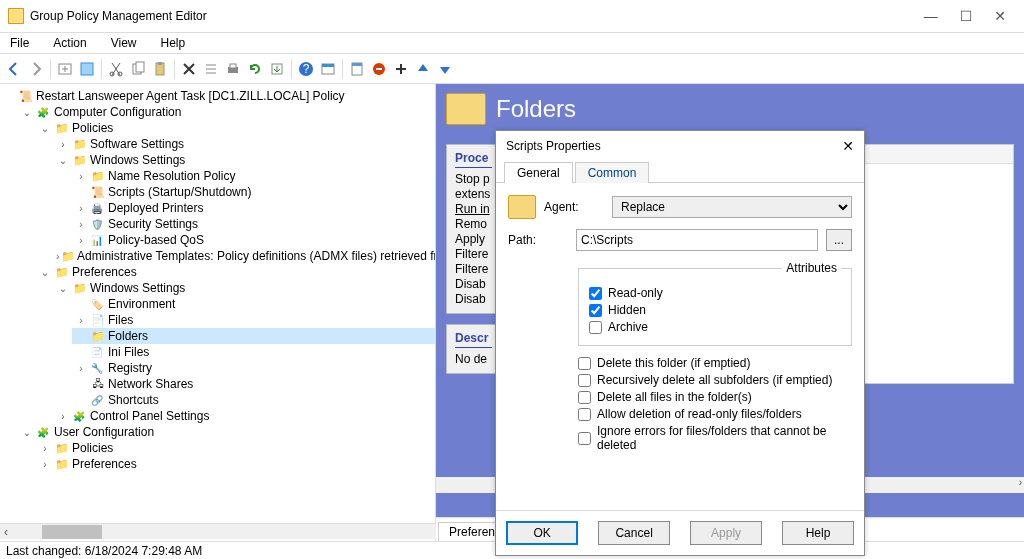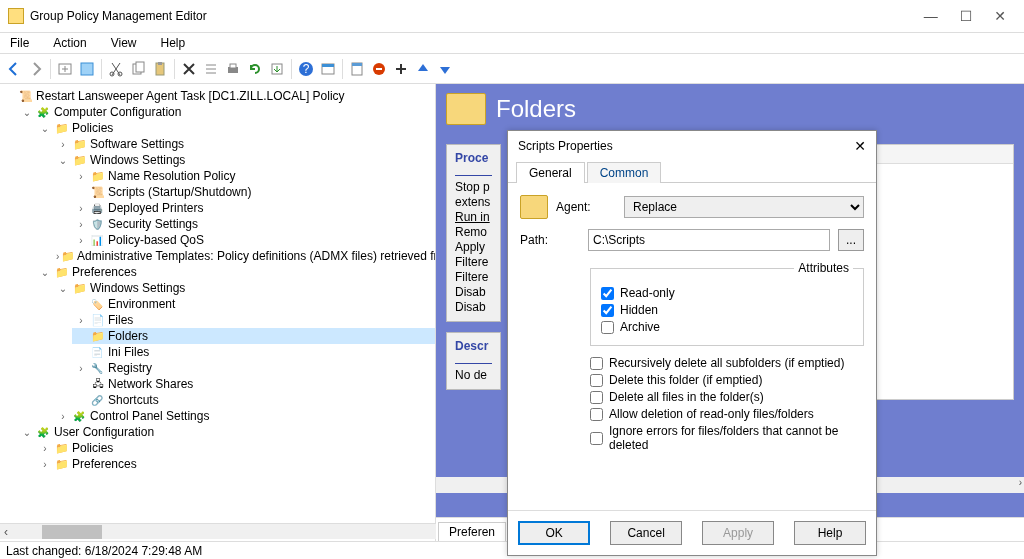--- a/index.html
+++ b/index.html
@@ -46,37 +46,37 @@
 .config-ico::before { content: "🧩"; font-size: 10px; }
 .env-ico::before { content: "🏷️"; font-size: 10px;}
 
 
 .folders-header { background: #6f7ecf; height: 50px; display: flex; align-items: center; padding-left: 10px; gap: 10px; }
 .folders-header .big-folder { width: 40px; height: 32px; background: #f7d77b; border: 1px solid #c9a227; border-radius: 2px; position: relative; }
 .folders-title { font-size: 24px; color: #fff; font-weight: normal; }
 
 .right-body { padding: 10px; background: #6f7ecf; height: calc(100% - 50px - 24px); position: relative; }
 .info-card { background: #f0f0f0; border: 1px solid #bbb; margin-bottom: 10px; padding: 6px 8px; }
-.info-card .card-head { color: #3447a6; font-weight: bold; border-bottom: 1px solid #3447a6; padding-bottom: 10px; margin-bottom: 4px; }
+.info-card .card-head { color: #3447a6; font-weight: bold; border-bottom: 1px solid #3447a6; padding-bottom: 2px; margin-bottom: 4px; }
 .info-card .row { display: block; line-height: 15px; }
 
 .right-cols { display: flex; gap: 10px; }
 .right-col-1 { width: 55px; flex-shrink:0; }
 .right-col-2 { flex:1; background:#fff; border:1px solid #ccc; }
 .table-header { background: #f5f5f5; padding: 2px 6px; border-bottom: 1px solid #ddd; }
 .table-cell { padding: 2px 6px; }
 
 .pref-tab { position: absolute; bottom: 0; left: 0; height: 24px; display: flex; align-items: flex-end; border-top: 1px solid #ddd; width: 100%; background: #fff; }
 .pref-tab span { border: 1px solid #ccc; border-bottom: none; padding: 2px 10px; background: #fff; margin-left: 2px; }
 
 
 .statusbar { height: 20px; border-top: 1px solid #ddd; padding: 2px 6px; }
 
 
-.dialog { position: absolute; left: 495px; top: 130px; width: 370px; height: 426px; background: #fff; border: 1px solid #888; box-shadow: 0 0 6px rgba(0,0,0,0.2); z-index: 100; display: flex; flex-direction: column; margin-left: 12px; }
+.dialog { position: absolute; left: 495px; top: 130px; width: 370px; height: 426px; background: #fff; border: 1px solid #888; box-shadow: 0 0 6px rgba(0,0,0,0.2); z-index: 100; display: flex; flex-direction: column; }
 .dialog-title { height: 30px; display: flex; align-items: center; justify-content: space-between; padding: 0 10px; }
 .dialog-title .close { cursor: pointer; font-size: 14px; }
 .tabs { display: flex; padding: 0 8px; border-bottom: 1px solid #ccc; }
 .tab { padding: 3px 12px; border: 1px solid #ccc; border-bottom: none; background: #fff; margin-right: 2px; cursor: pointer; position: relative; top: 1px; }
 .tab:not(.active) { background: #f5f5f5; color: #048; }
 .dialog-body { flex: 1; padding: 12px; }
 .form-row { display: flex; align-items: center; margin-bottom: 10px; gap: 8px; }
 .form-row label { width: 60px; }
 .form-row input[type=text], .form-row select { flex: 1; border: 1px solid #aaa; padding: 2px 4px; height: 22px; }
 .browse-btn { width: 26px; height: 22px; border: 1px solid #999; background: #eee; cursor: pointer; }
@@ -463,25 +463,25 @@
           <span>Hidden</span>
         </div>
       <div class="chk-row">
           <input type="checkbox" style="">
           <span>Archive</span>
         </div>
     </fieldset>
     <div style="margin-left:70px;">
       <div class="chk-row">
           <input type="checkbox" style="">
+          <span>Delete this folder (if emptied)</span>
+        </div>
+      <div class="chk-row">
+          <input type="checkbox" style="">
           <span>Recursively delete all subfolders (if emptied)</span>
-        </div>
-      <div class="chk-row">
-          <input type="checkbox" style="">
-          <span>Delete this folder (if emptied)</span>
         </div>
       <div class="chk-row">
           <input type="checkbox" style="">
           <span>Delete all files in the folder(s)</span>
         </div>
       <div class="chk-row">
           <input type="checkbox" style="">
           <span>Allow deletion of read-only files/folders</span>
         </div>
       <div class="chk-row">

